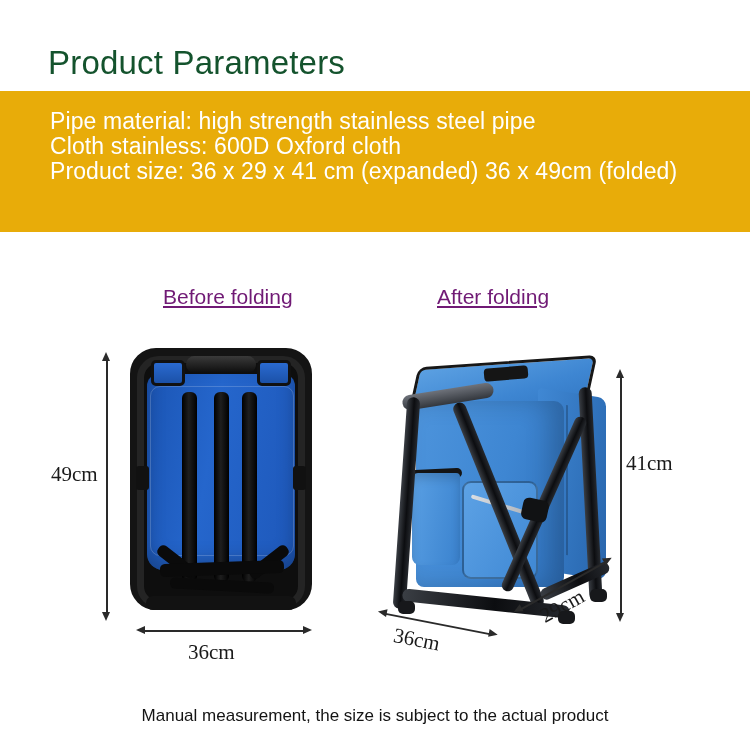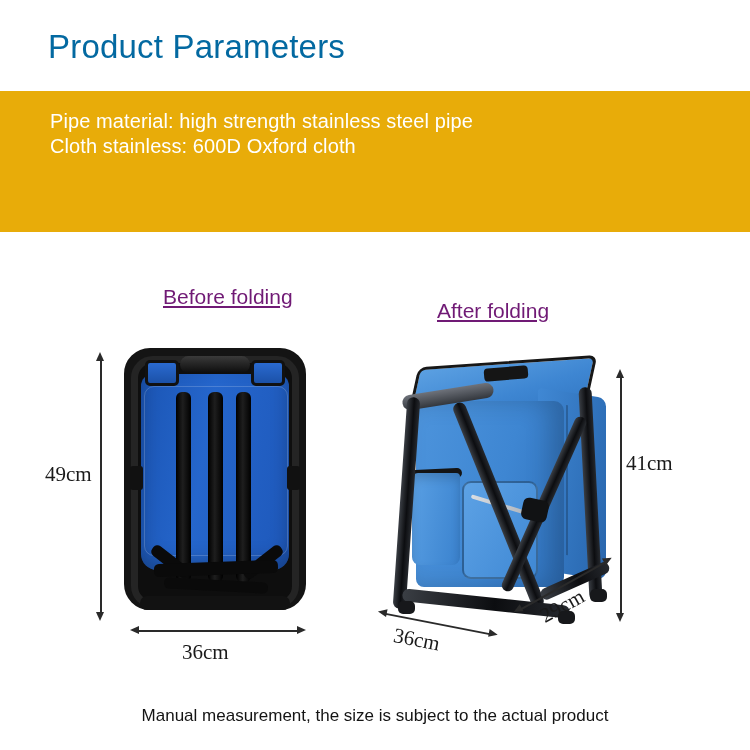--- a/index.html
+++ b/index.html
@@ -18,65 +18,65 @@
   #page {
     position: absolute;
     inset: 0;
     background: #ffffff;
   }
 
   
   .page-title {
     position: absolute;
     left: 48px;
-    top: 28px;
+    top: 44px;
     font-size: 33px;
     font-weight: 400;
-    color: #0369a1;
+    color: #14532d;
     letter-spacing: 0.2px;
     white-space: nowrap;
   }
 
   
   .spec-band {
     position: absolute;
     left: 0;
     top: 91px;
     width: 750px;
     height: 141px;
     background: #E8AC09;
   }
   .spec-list {
     position: absolute;
     left: 50px;
     top: 18px;
     width: 680px;
   }
   .spec-line {
-    font-size: 20px;
+    font-size: 23px;
     line-height: 25px;
     color: #ffffff;
     white-space: nowrap;
     letter-spacing: 0.1px;
   }
 
   
   .caption {
     position: absolute;
     font-size: 21px;
     color: #701a75;
     white-space: nowrap;
     text-decoration: underline;
   }
   .caption-left  { left: 163px; top: 285px; }
-  .caption-right { left: 437px; top: 299px; }
+  .caption-right { left: 437px; top: 285px; }
 
   
   .stage { position: absolute; }
-  .stage-left  { left: 64px;  top: 330px; width: 300px; height: 345px; }
+  .stage-left  { left: 70px;  top: 330px; width: 300px; height: 345px; }
   .stage-right { left: 370px; top: 335px; width: 330px; height: 340px; }
 
   
   .bp { position: absolute; left: 60px; top: 18px; width: 182px; height: 270px; }
 
   
   .bp-frame {
     position: absolute;
     left: 0; top: 0;
     width: 182px; height: 262px;
@@ -326,20 +326,21 @@
 <body>
 
 <div id="page">
 
   <div class="page-title">Product Parameters</div>
 
   <div class="spec-band">
     <div class="spec-list">
       <div class="spec-line">Pipe material: high strength stainless steel pipe</div>
       <div class="spec-line">Cloth stainless: 600D Oxford cloth</div>
+      <div class="spec-line">Product size: 36 x 29 x 41 cm (expanded) 36 x 49cm (folded)</div>
     </div>
   </div>
 
   <div class="caption caption-left">Before folding</div>
   <div class="caption caption-right">After folding</div>
 
   <div class="stage stage-left">
 
     <div class="bp">
       <div class="bp-frame"></div>

